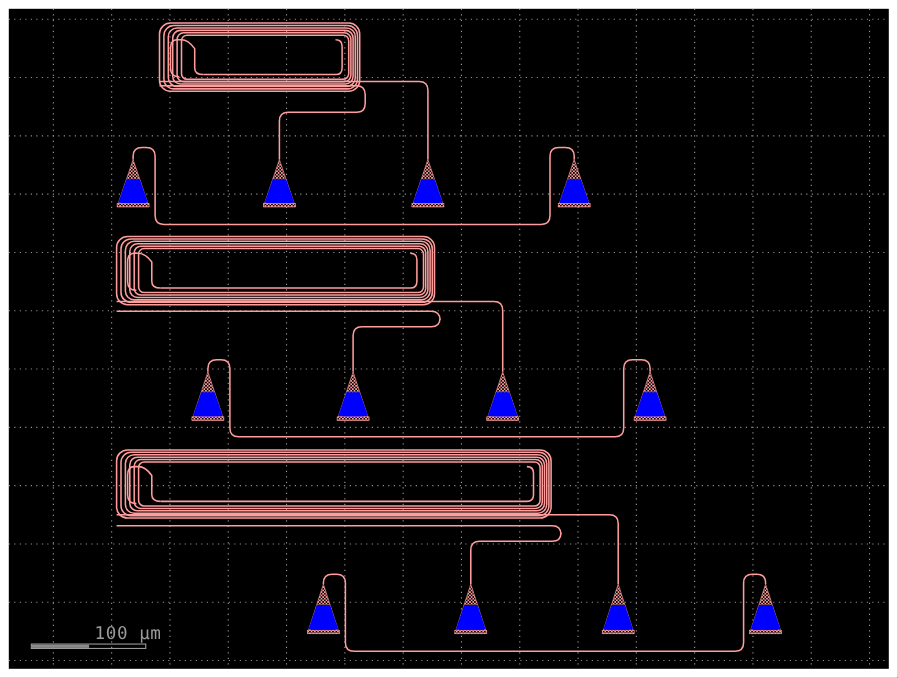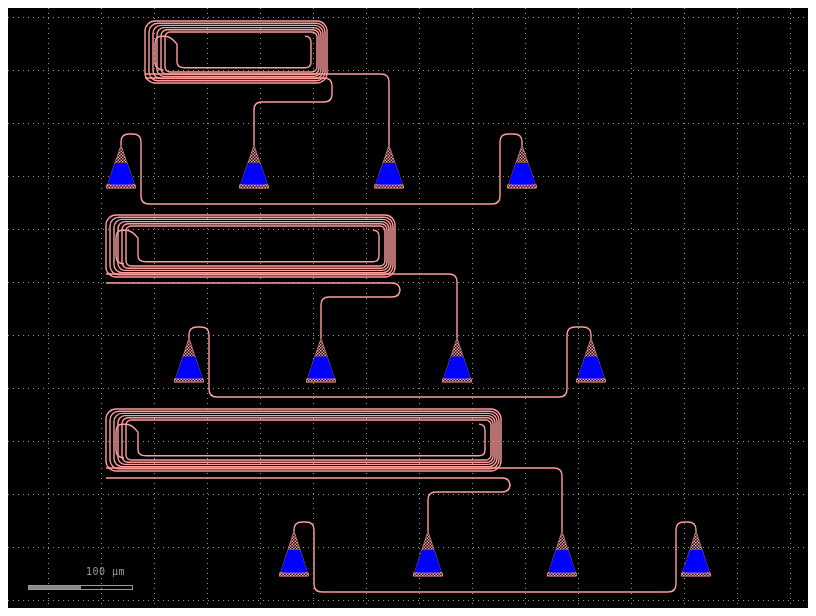--- a/index.html
+++ b/index.html
@@ -1,19 +1,19 @@
 <!DOCTYPE html>
 <html><head>
 <meta charset="utf-8">
 <style>
   html, body { margin: 0; padding: 0; background: #ffffff; }
   body { width: 816px; height: 616px; position: relative; overflow: hidden; font-family: "DejaVu Sans Mono", monospace; }
   #canvas { position: absolute; left: 8px; top: 8px; width: 800px; height: 600px; background: #000000; }
   #canvas svg { position: absolute; left: 0; top: 0; }
-  .scale-label { position: absolute; left: 78px; top: 558px; color: #9a9a9a; font-size: 10px; font-family: "DejaVu Sans Mono", monospace; letter-spacing: 0.5px; }
+  .scale-label { position: absolute; left: 78px; top: 558px; color: #9a9a9a; font-size: 16px; font-family: "DejaVu Sans Mono", monospace; letter-spacing: 0.5px; }
   .scale-bar { position: absolute; left: 20px; top: 577px; width: 105px; height: 5px; border: 1px solid #9a9a9a; box-sizing: border-box; }
   .scale-bar-fill { position: absolute; left: 0; top: 0; height: 100%; width: 50%; background: #8a8a8a; }
 </style>
 </head>
 <body>
 
 <div id="canvas">
   <svg id="layout-svg" width="800" height="600" viewBox="0 0 800 600" xmlns="http://www.w3.org/2000/svg">
     <defs>
       <pattern id="hatch" width="3" height="3" patternUnits="userSpaceOnUse">

